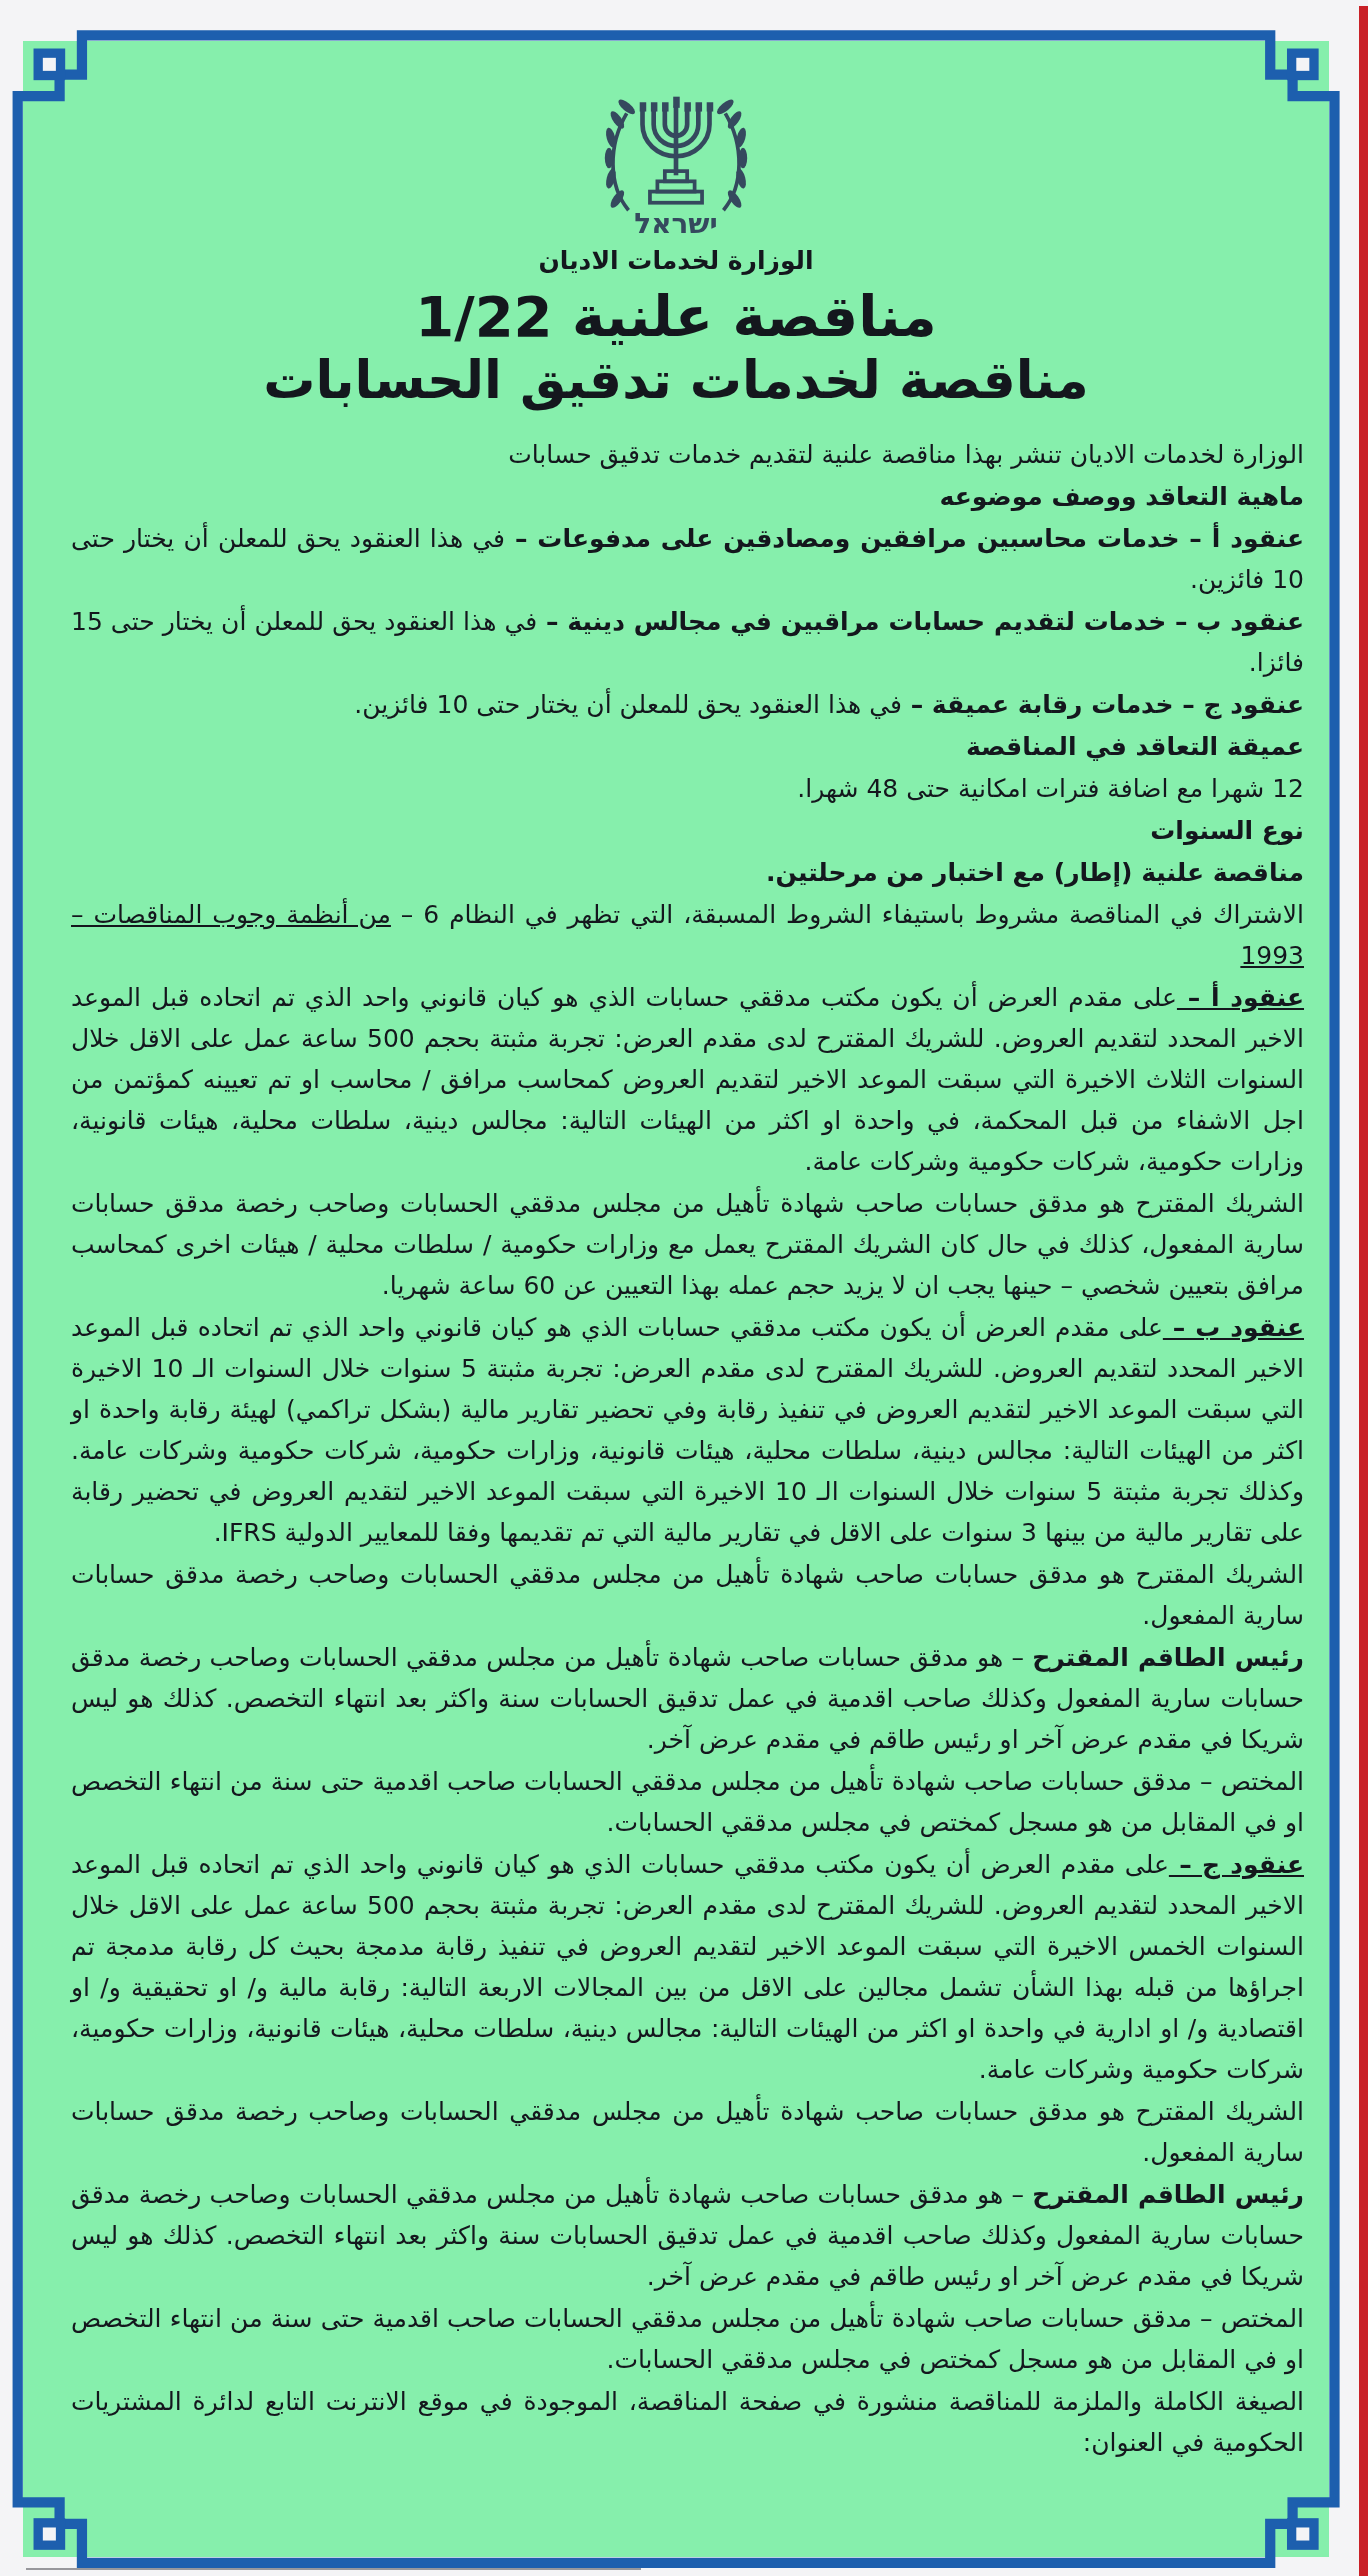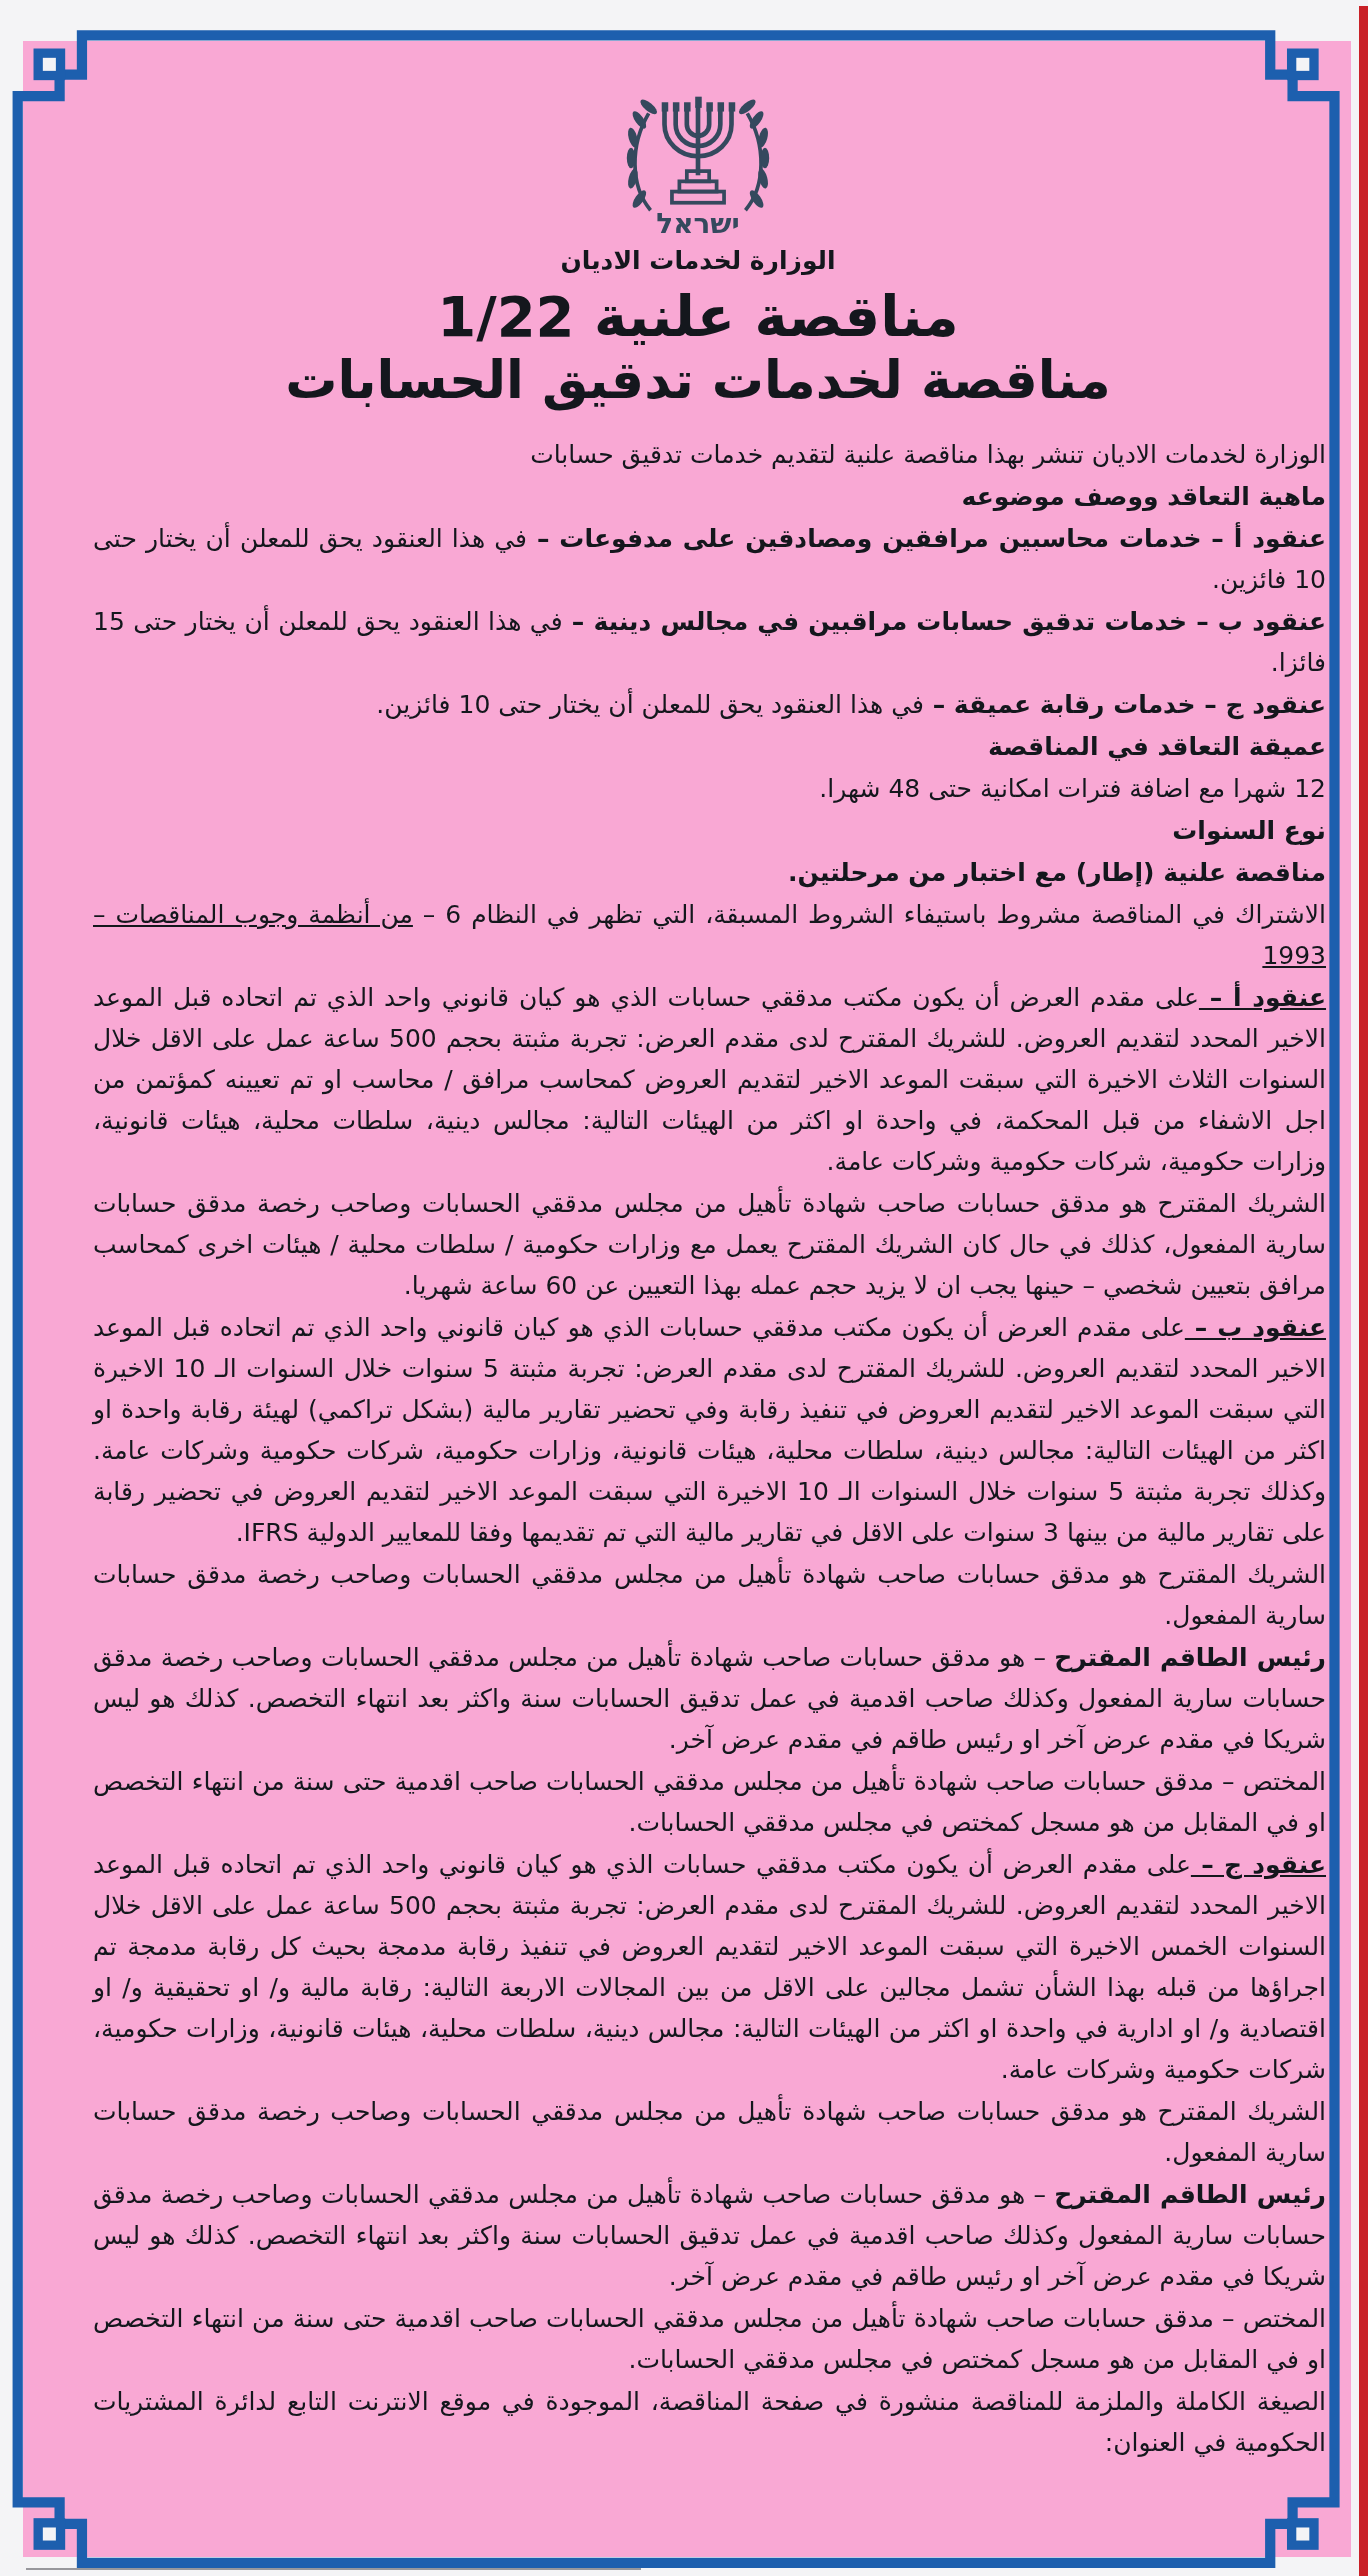--- a/index.html
+++ b/index.html
@@ -4,22 +4,21 @@
 <style>
   html,body{margin:0;padding:0;background:#e8e8ea;}
   #page{
     position:relative;width:1368px;height:2576px;margin:0 auto;
     background:#f4f4f6;overflow:hidden;
     font-family:"DejaVu Sans",sans-serif;color:#14171d;direction:rtl;
   }
   
   #panel{
     position:absolute;left:23px;top:41px;width:1306px;height:2516px;
-    background:#f9a8d4;
-    padding-left:22px;
+    background:#86efac;
   }
   
   #frame{position:absolute;left:0;top:0;pointer-events:none;}
   
   #redstripe{position:absolute;right:0;top:5.6px;bottom:0;width:9.3px;background:#c92127;}
   #bottomline{position:absolute;left:26px;top:2568px;width:615px;height:1.9px;background:#97979c;}
 
   .header{text-align:center;padding-top:22.4px;}
   .ministry{font-size:25px;font-weight:bold;margin-top:3.7px;}
   .t1{font-size:56px;font-weight:bold;margin-top:11.2px;line-height:1.1;}
@@ -84,21 +83,21 @@
 
       <div class="ministry">الوزارة لخدمات الاديان</div>
       <div class="t1">مناقصة علنية 1/22</div>
       <div class="t2">مناقصة لخدمات تدقيق الحسابات</div>
     </div>
 
     <div class="bodytext">
         <p class="para"><span>الوزارة لخدمات الاديان تنشر بهذا مناقصة علنية لتقديم خدمات تدقيق حسابات</span></p>
         <p class="para"><span class="b">ماهية التعاقد ووصف موضوعه</span></p>
         <p class="para"><span class="b">عنقود أ – خدمات محاسبين مرافقين ومصادقين على مدفوعات – </span><span>في هذا العنقود يحق للمعلن أن يختار حتى 10 فائزين.</span></p>
-        <p class="para"><span class="b">عنقود ب – خدمات تدقيق حسابات مراقبين في مجالس دينية – </span><span>في هذا العنقود يحق للمعلن أن يختار حتى 15 فائزا.</span></p>
+        <p class="para"><span class="b">عنقود ب – خدمات لتقديم حسابات مراقبين في مجالس دينية – </span><span>في هذا العنقود يحق للمعلن أن يختار حتى 15 فائزا.</span></p>
         <p class="para"><span class="b">عنقود ج – خدمات رقابة عميقة – </span><span>في هذا العنقود يحق للمعلن أن يختار حتى 10 فائزين.</span></p>
         <p class="para"><span class="b">عميقة التعاقد في المناقصة</span></p>
         <p class="para"><span>12 شهرا مع اضافة فترات امكانية حتى 48 شهرا.</span></p>
         <p class="para"><span class="b">نوع السنوات</span></p>
         <p class="para"><span class="b">مناقصة علنية (إطار) مع اختبار من مرحلتين.</span></p>
         <p class="para"><span>الاشتراك في المناقصة مشروط باستيفاء الشروط المسبقة، التي تظهر في النظام 6 – </span><span class="u">من أنظمة وجوب المناقصات – 1993</span></p>
         <p class="para"><span class="b u">عنقود أ – </span><span>على مقدم العرض أن يكون مكتب مدققي حسابات الذي هو كيان قانوني واحد الذي تم اتحاده قبل الموعد الاخير المحدد لتقديم العروض. للشريك المقترح لدى مقدم العرض: تجربة مثبتة بحجم 500 ساعة عمل على الاقل خلال السنوات الثلاث الاخيرة التي سبقت الموعد الاخير لتقديم العروض كمحاسب مرافق / محاسب او تم تعيينه كمؤتمن من اجل الاشفاء من قبل المحكمة، في واحدة او اكثر من الهيئات التالية: مجالس دينية، سلطات محلية، هيئات قانونية، وزارات حكومية، شركات حكومية وشركات عامة.</span></p>
         <p class="para"><span>الشريك المقترح هو مدقق حسابات صاحب شهادة تأهيل من مجلس مدققي الحسابات وصاحب رخصة مدقق حسابات سارية المفعول، كذلك في حال كان الشريك المقترح يعمل مع وزارات حكومية / سلطات محلية / هيئات اخرى كمحاسب مرافق بتعيين شخصي – حينها يجب ان لا يزيد حجم عمله بهذا التعيين عن 60 ساعة شهريا.</span></p>
         <p class="para"><span class="b u">عنقود ب – </span><span>على مقدم العرض أن يكون مكتب مدققي حسابات الذي هو كيان قانوني واحد الذي تم اتحاده قبل الموعد الاخير المحدد لتقديم العروض. للشريك المقترح لدى مقدم العرض: تجربة مثبتة 5 سنوات خلال السنوات الـ 10 الاخيرة التي سبقت الموعد الاخير لتقديم العروض في تنفيذ رقابة وفي تحضير تقارير مالية (بشكل تراكمي) لهيئة رقابة واحدة او اكثر من الهيئات التالية: مجالس دينية، سلطات محلية، هيئات قانونية، وزارات حكومية، شركات حكومية وشركات عامة. وكذلك تجربة مثبتة 5 سنوات خلال السنوات الـ 10 الاخيرة التي سبقت الموعد الاخير لتقديم العروض في تحضير رقابة على تقارير مالية من بينها 3 سنوات على الاقل في تقارير مالية التي تم تقديمها وفقا للمعايير الدولية IFRS.</span></p>
         <p class="para"><span>الشريك المقترح هو مدقق حسابات صاحب شهادة تأهيل من مجلس مدققي الحسابات وصاحب رخصة مدقق حسابات سارية المفعول.</span></p>

